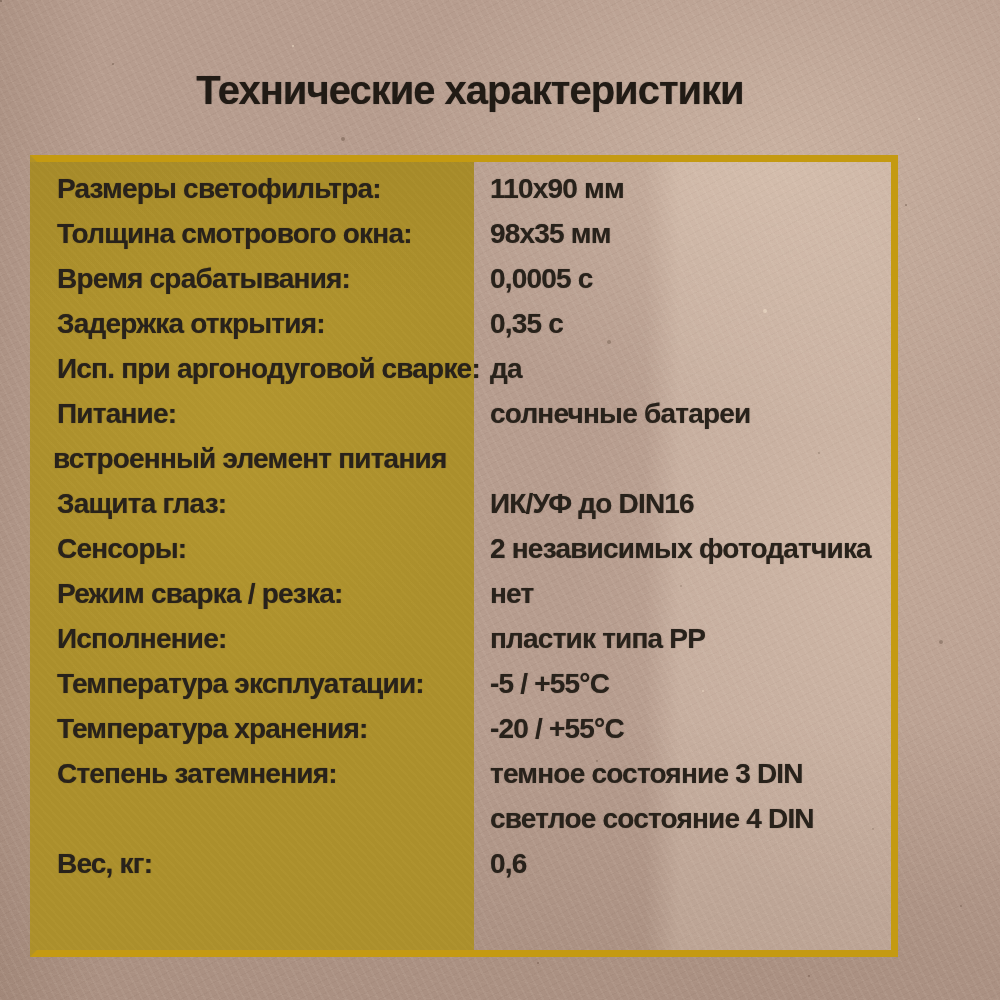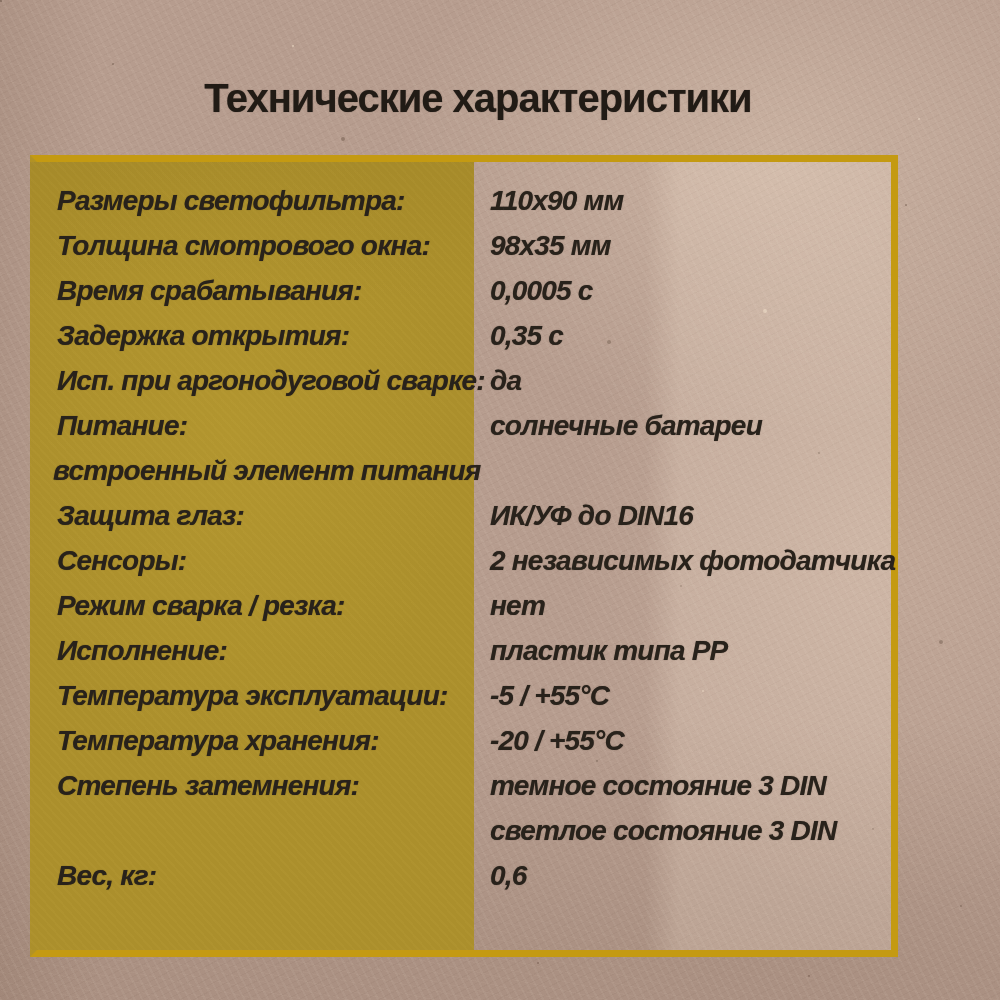--- a/index.html
+++ b/index.html
@@ -35,21 +35,21 @@
       131px 716px 0 0 rgba(62,44,30,.32), 596px 760px 0 0 rgba(62,44,30,.28),
       872px 828px 0 0 rgba(62,44,30,.3), 412px 873px 0 1px rgba(62,44,30,.3),
       77px 935px 0 0 rgba(62,44,30,.35), 537px 962px 0 0 rgba(62,44,30,.3),
       808px 975px 0 0 rgba(62,44,30,.3), 960px 905px 0 0 rgba(62,44,30,.28),
       292px 45px 0 0 rgba(255,240,218,.5), 472px 262px 0 0 rgba(255,240,218,.45),
       764px 310px 0 1px rgba(255,240,218,.4), 215px 610px 0 0 rgba(255,240,218,.45),
       702px 690px 0 0 rgba(255,240,218,.4), 360px 948px 0 0 rgba(255,240,218,.45),
       918px 118px 0 0 rgba(255,240,218,.4);
   }
   .title{
-    position:absolute;left:0;top:68px;width:940px;margin:8px;
+    position:absolute;left:0;top:68px;width:940px;margin:0;
     text-align:center;
     font-size:40px;font-weight:700;letter-spacing:-1px;
     color:#211b15;text-shadow:0 0 1px rgba(33,27,21,.6);
   }
   .spec-table{
     position:absolute;left:30px;top:155px;width:868px;height:802px;
     box-sizing:border-box;
     border:7px solid #c49a12;
     border-left-color:#b29224;
   }
@@ -59,21 +59,21 @@
       radial-gradient(ellipse 320px 500px at 45% 35%, rgba(214,182,62,0.16), rgba(214,182,62,0) 70%),
       linear-gradient(180deg, rgba(120,96,22,0.10), rgba(120,96,22,0) 18%),
       repeating-linear-gradient(48deg, rgba(226,196,90,0.06) 0 2px, rgba(0,0,0,0) 2px 6px),
       #ab8f2c;
   }
   .value-col-light{
     position:absolute;left:608px;right:0;top:0;bottom:0;pointer-events:none;
     background:linear-gradient(90deg, rgba(255,238,219,0) 0, rgba(255,238,219,0.20) 34px, rgba(255,238,219,0.20) 100%);
   }
   .rows{
-    position:absolute;inset:0;padding-top:16px;font-style:italic;
+    position:absolute;inset:0;padding-top:4px;
   }
   .row{display:flex;line-height:45px;white-space:nowrap;}
   .cell{
     font-size:28px;font-weight:700;letter-spacing:-0.8px;
     color:#28221b;text-shadow:0 0 1px rgba(40,30,20,.55);
   }
   .cell.label{width:437px;box-sizing:border-box;padding-left:20px;flex:0 0 437px;}
   .cell.value{padding-left:16px;}
   .vline{display:block;}
 </style>
@@ -154,21 +154,21 @@
 
       <div class="row">
         <div class="cell label">Температура хранения:</div>
         <div class="cell value">-20 / +55°C</div>
       </div>
 
       <div class="row">
         <div class="cell label">Степень затемнения:</div>
         <div class="cell value">
           <span class="vline">темное состояние 3 DIN</span>
-          <span class="vline">светлое состояние 3 DIN</span>
+          <span class="vline">светлое состояние 4 DIN</span>
         </div>
       </div>
 
       <div class="row">
         <div class="cell label">Вес, кг:</div>
         <div class="cell value">0,6</div>
       </div>
 
     </div>
   </div>

